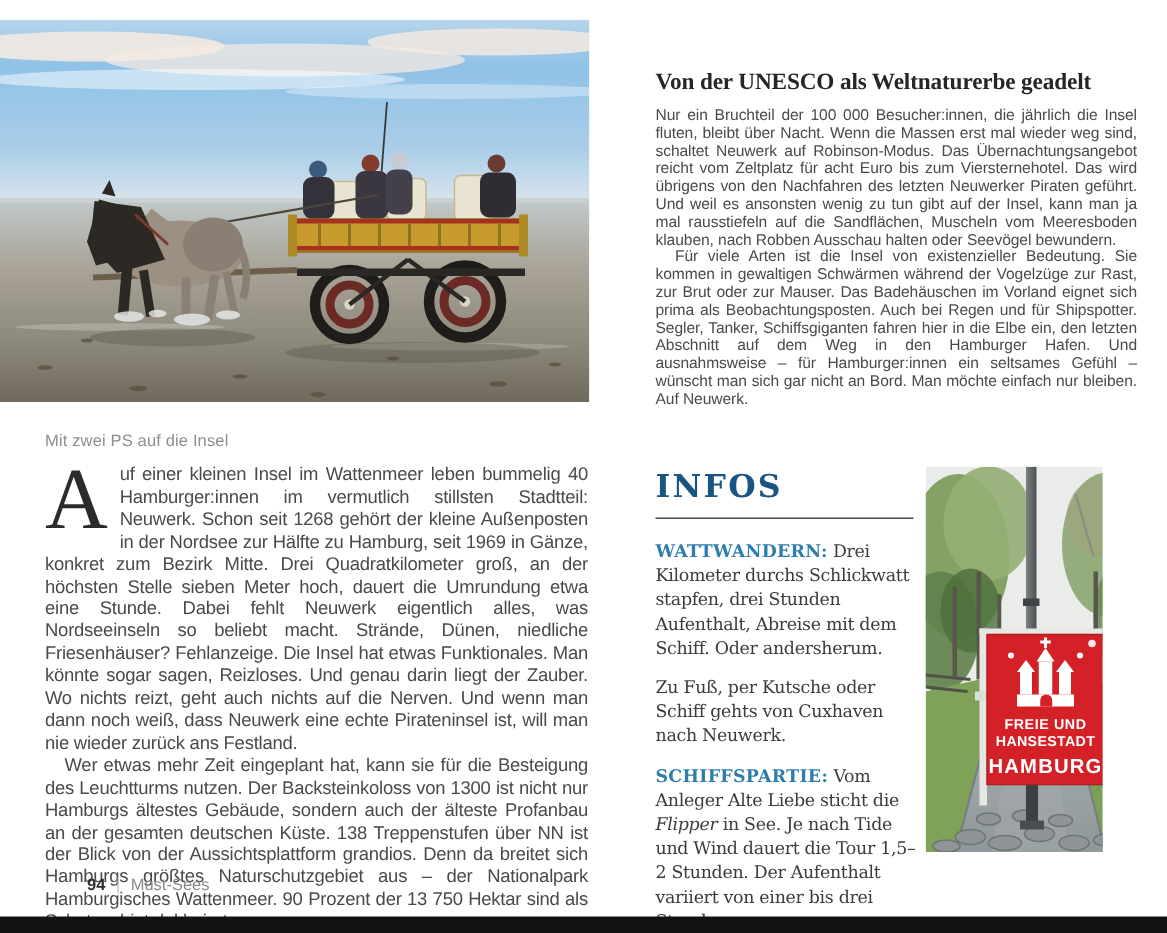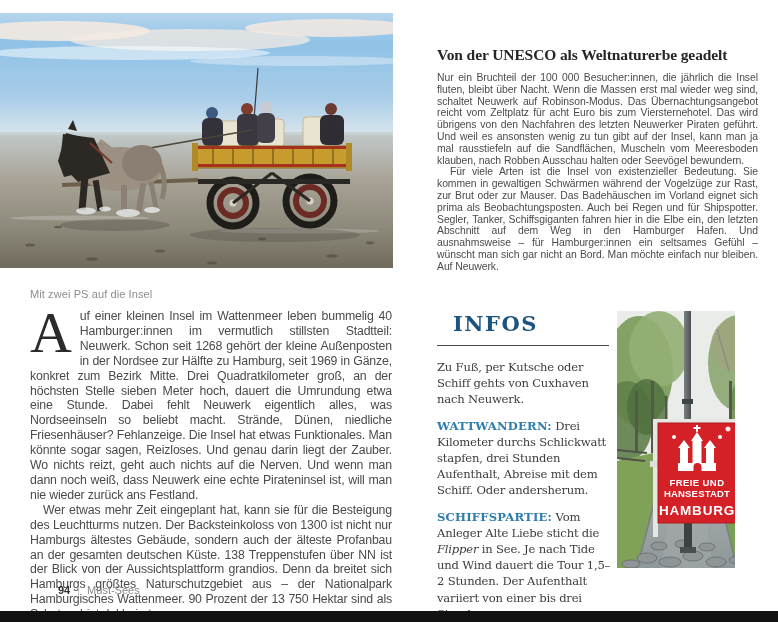--- a/index.html
+++ b/index.html
@@ -18,21 +18,21 @@
 
   
   .right-body{position:absolute;left:437px;top:46px;width:321px;color:#4a4a4a;}
   .right-body h2{margin:0 0 8px 0;font-family:"Liberation Serif",serif;font-weight:bold;
                  font-size:15.5px;color:#262626;letter-spacing:-.1px;}
   .right-body p{margin:0;font-size:10.4px;line-height:11.8px;text-align:justify;
                 letter-spacing:-.05px;hyphens:auto;}
 
   
   .infos{position:absolute;left:437px;top:311px;width:176px;}
-  .infos h3{margin:0 0 9px 16px;font-family:"DejaVu Serif","Liberation Serif",serif;font-weight:bold;
+  .infos h3{margin:0 0 9px 0;font-family:"DejaVu Serif","Liberation Serif",serif;font-weight:bold;
             font-size:21px;letter-spacing:1.5px;color:#1a5480;}
   .infos .rule{width:172px;height:0;border-top:1.6px solid #4a4a4a;margin:0 0 13px 0;}
   .infos p{margin:0 0 10px 0;font-family:"DejaVu Serif","Liberation Serif",serif;
            font-size:11.6px;line-height:16.2px;color:#3c3c3c;letter-spacing:-.2px;}
   .infos .kw{font-weight:bold;color:#2e7dac;letter-spacing:.2px;}
 
   
   .photo-right{position:absolute;left:617px;top:311px;width:118px;height:257px;overflow:hidden;}
 
   
@@ -178,22 +178,22 @@
 
   <div class="right-body">
     <h2>Von der UNESCO als Weltnaturerbe geadelt</h2>
     <p>Nur ein Bruchteil der 100 000 Besucher:innen, die jährlich die Insel fluten, bleibt über Nacht. Wenn die Massen erst mal wieder weg sind, schaltet Neuwerk auf Robinson-Modus. Das Übernachtungsangebot reicht vom Zeltplatz für acht Euro bis zum Viersternehotel. Das wird übrigens von den Nachfahren des letzten Neuwerker Piraten geführt. Und weil es ansonsten wenig zu tun gibt auf der Insel, kann man ja mal rausstiefeln auf die Sandflächen, Muscheln vom Meeresboden klauben, nach Robben Ausschau halten oder Seevögel bewundern.</p>
     <p class="indent">Für viele Arten ist die Insel von existenzieller Bedeutung. Sie kommen in gewaltigen Schwärmen während der Vogelzüge zur Rast, zur Brut oder zur Mauser. Das Badehäuschen im Vorland eignet sich prima als Beobachtungsposten. Auch bei Regen und für Shipspotter. Segler, Tanker, Schiffsgiganten fahren hier in die Elbe ein, den letzten Abschnitt auf dem Weg in den Hamburger Hafen. Und ausnahmsweise – für Hamburger:innen ein seltsames Gefühl – wünscht man sich gar nicht an Bord. Man möchte einfach nur bleiben. Auf Neuwerk.</p>
   </div>
 
   <div class="infos">
     <h3>INFOS</h3>
     <div class="rule"></div>
+    <p><strong class="kw">WATTWANDERN:</strong> <span>Drei Kilometer durchs Schlickwatt stapfen, drei Stunden Aufenthalt, Abreise mit dem Schiff. Oder andersherum.</span></p>
     <p>Zu Fuß, per Kutsche oder Schiff gehts von Cuxhaven nach Neuwerk.</p>
-    <p><strong class="kw">WATTWANDERN:</strong> <span>Drei Kilometer durchs Schlickwatt stapfen, drei Stunden Aufenthalt, Abreise mit dem Schiff. Oder andersherum.</span></p>
     <p><strong class="kw">SCHIFFSPARTIE:</strong> <span>Vom Anleger Alte Liebe sticht die </span><em>Flipper</em><span> in See. Je nach Tide und Wind dauert die Tour 1,5–2 Stunden. Der Aufenthalt variiert von einer bis drei Stunden.</span></p>
 
   </div>
 
   <div class="photo-right">
     <svg width="141" height="257" viewBox="0 0 141 257">
       <defs>
         <linearGradient id="pathg" x1="0" y1="0" x2="0" y2="1">
           <stop offset="0" stop-color="#b7babb"></stop>
             <stop offset="1" stop-color="#8e9799"></stop>

